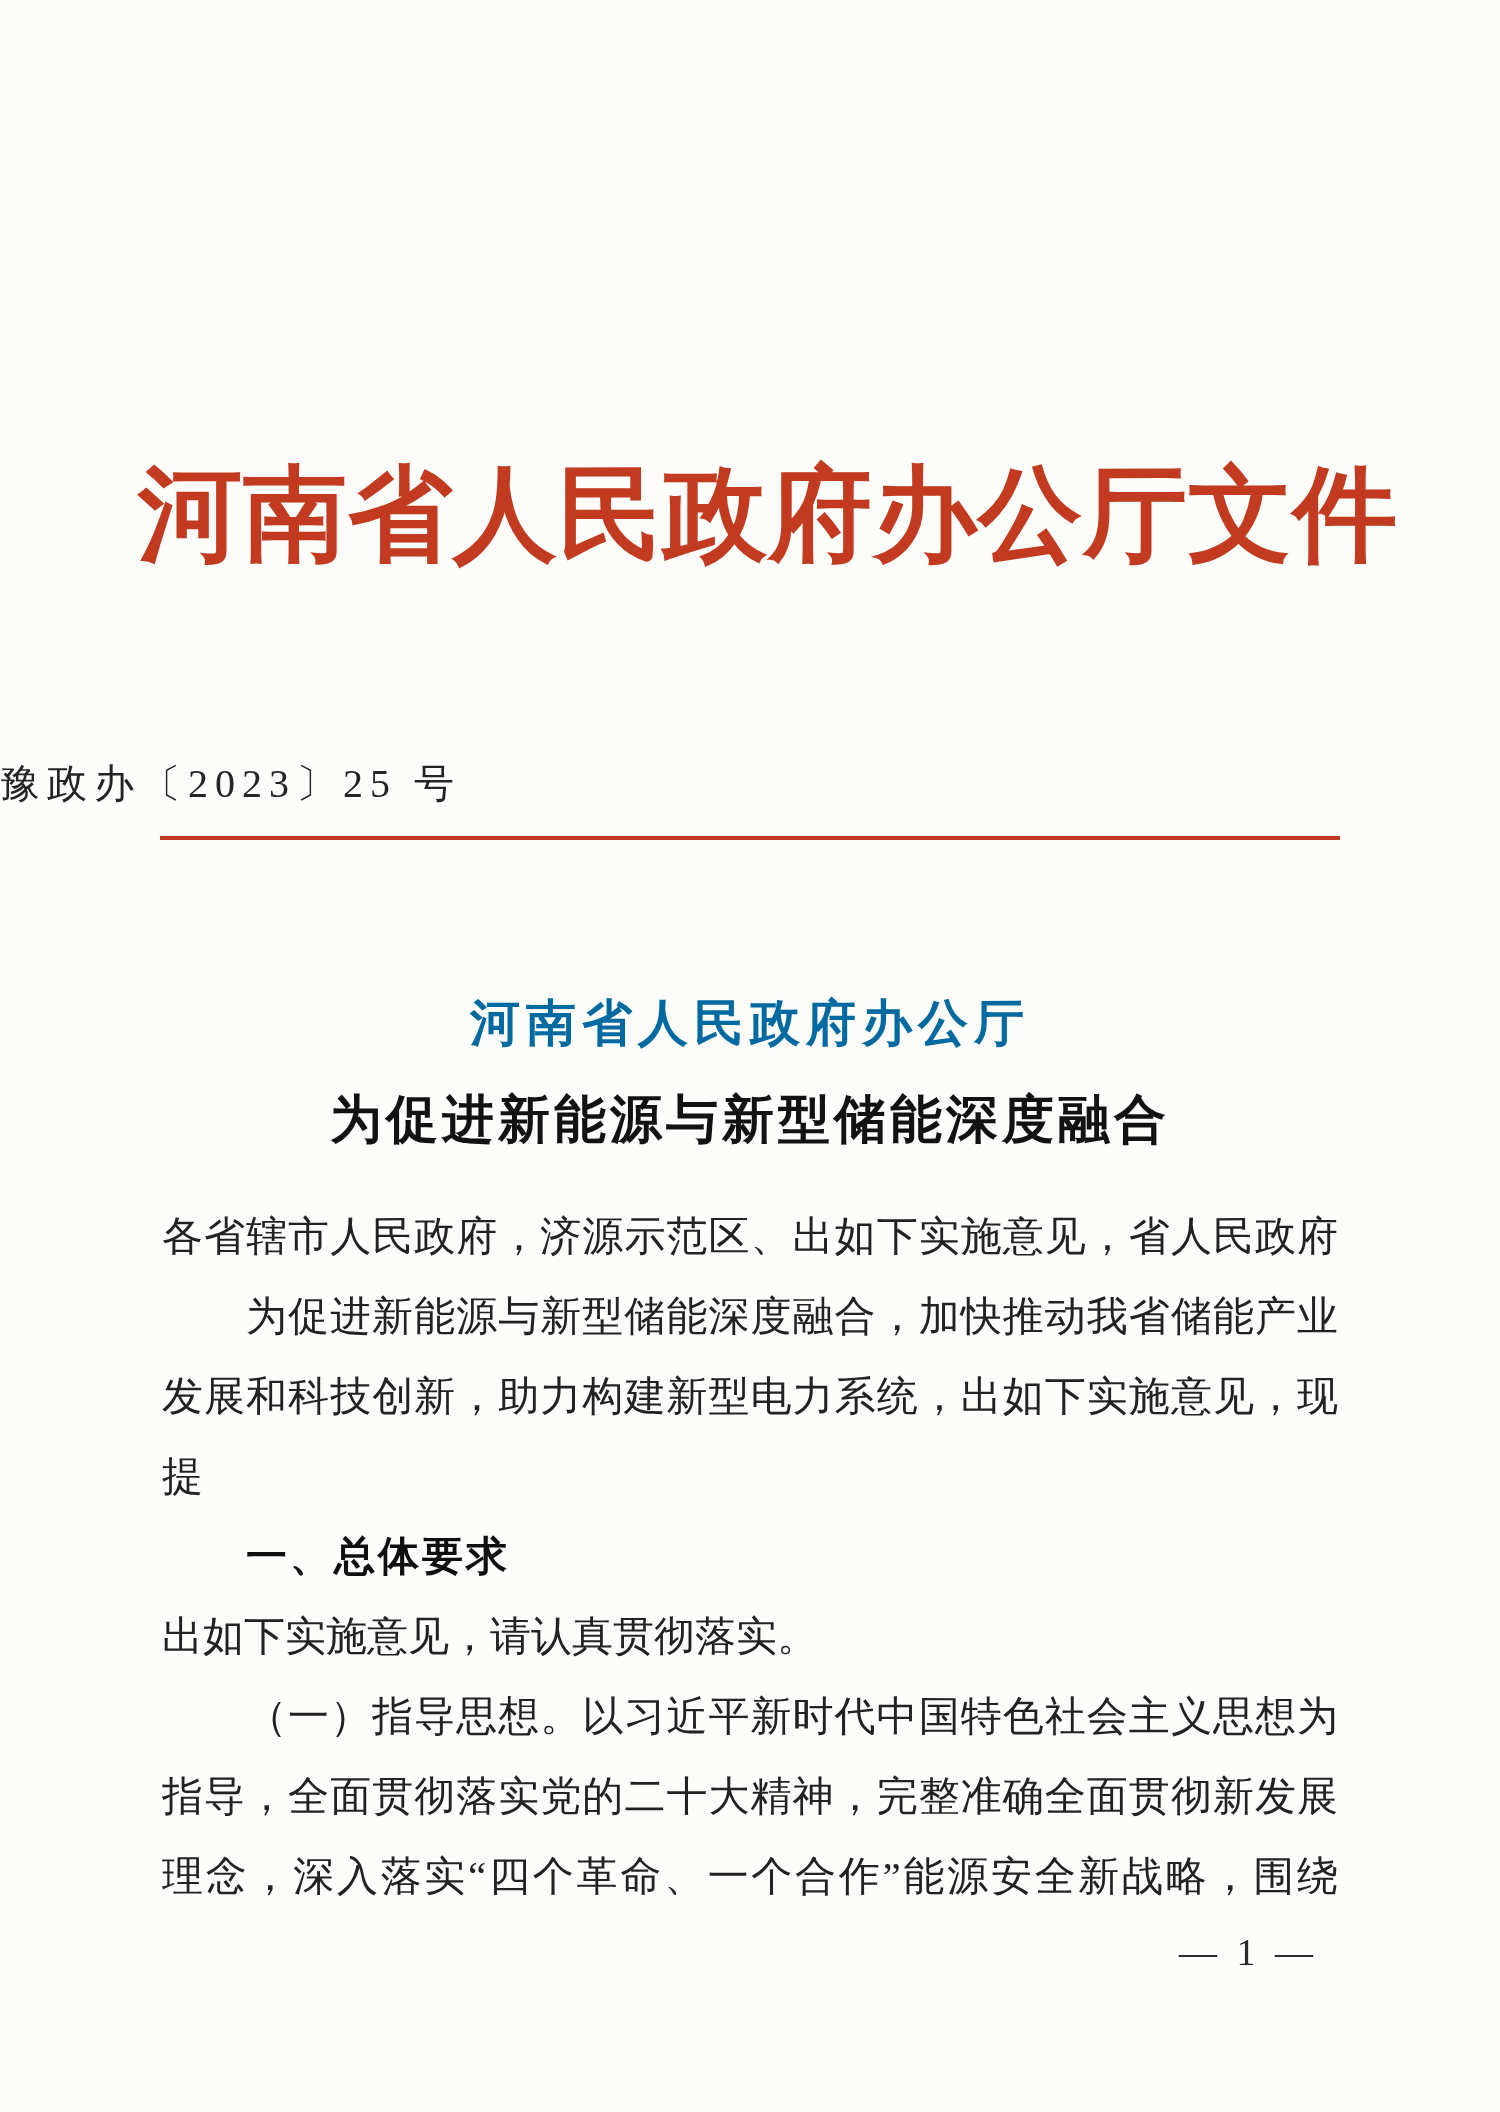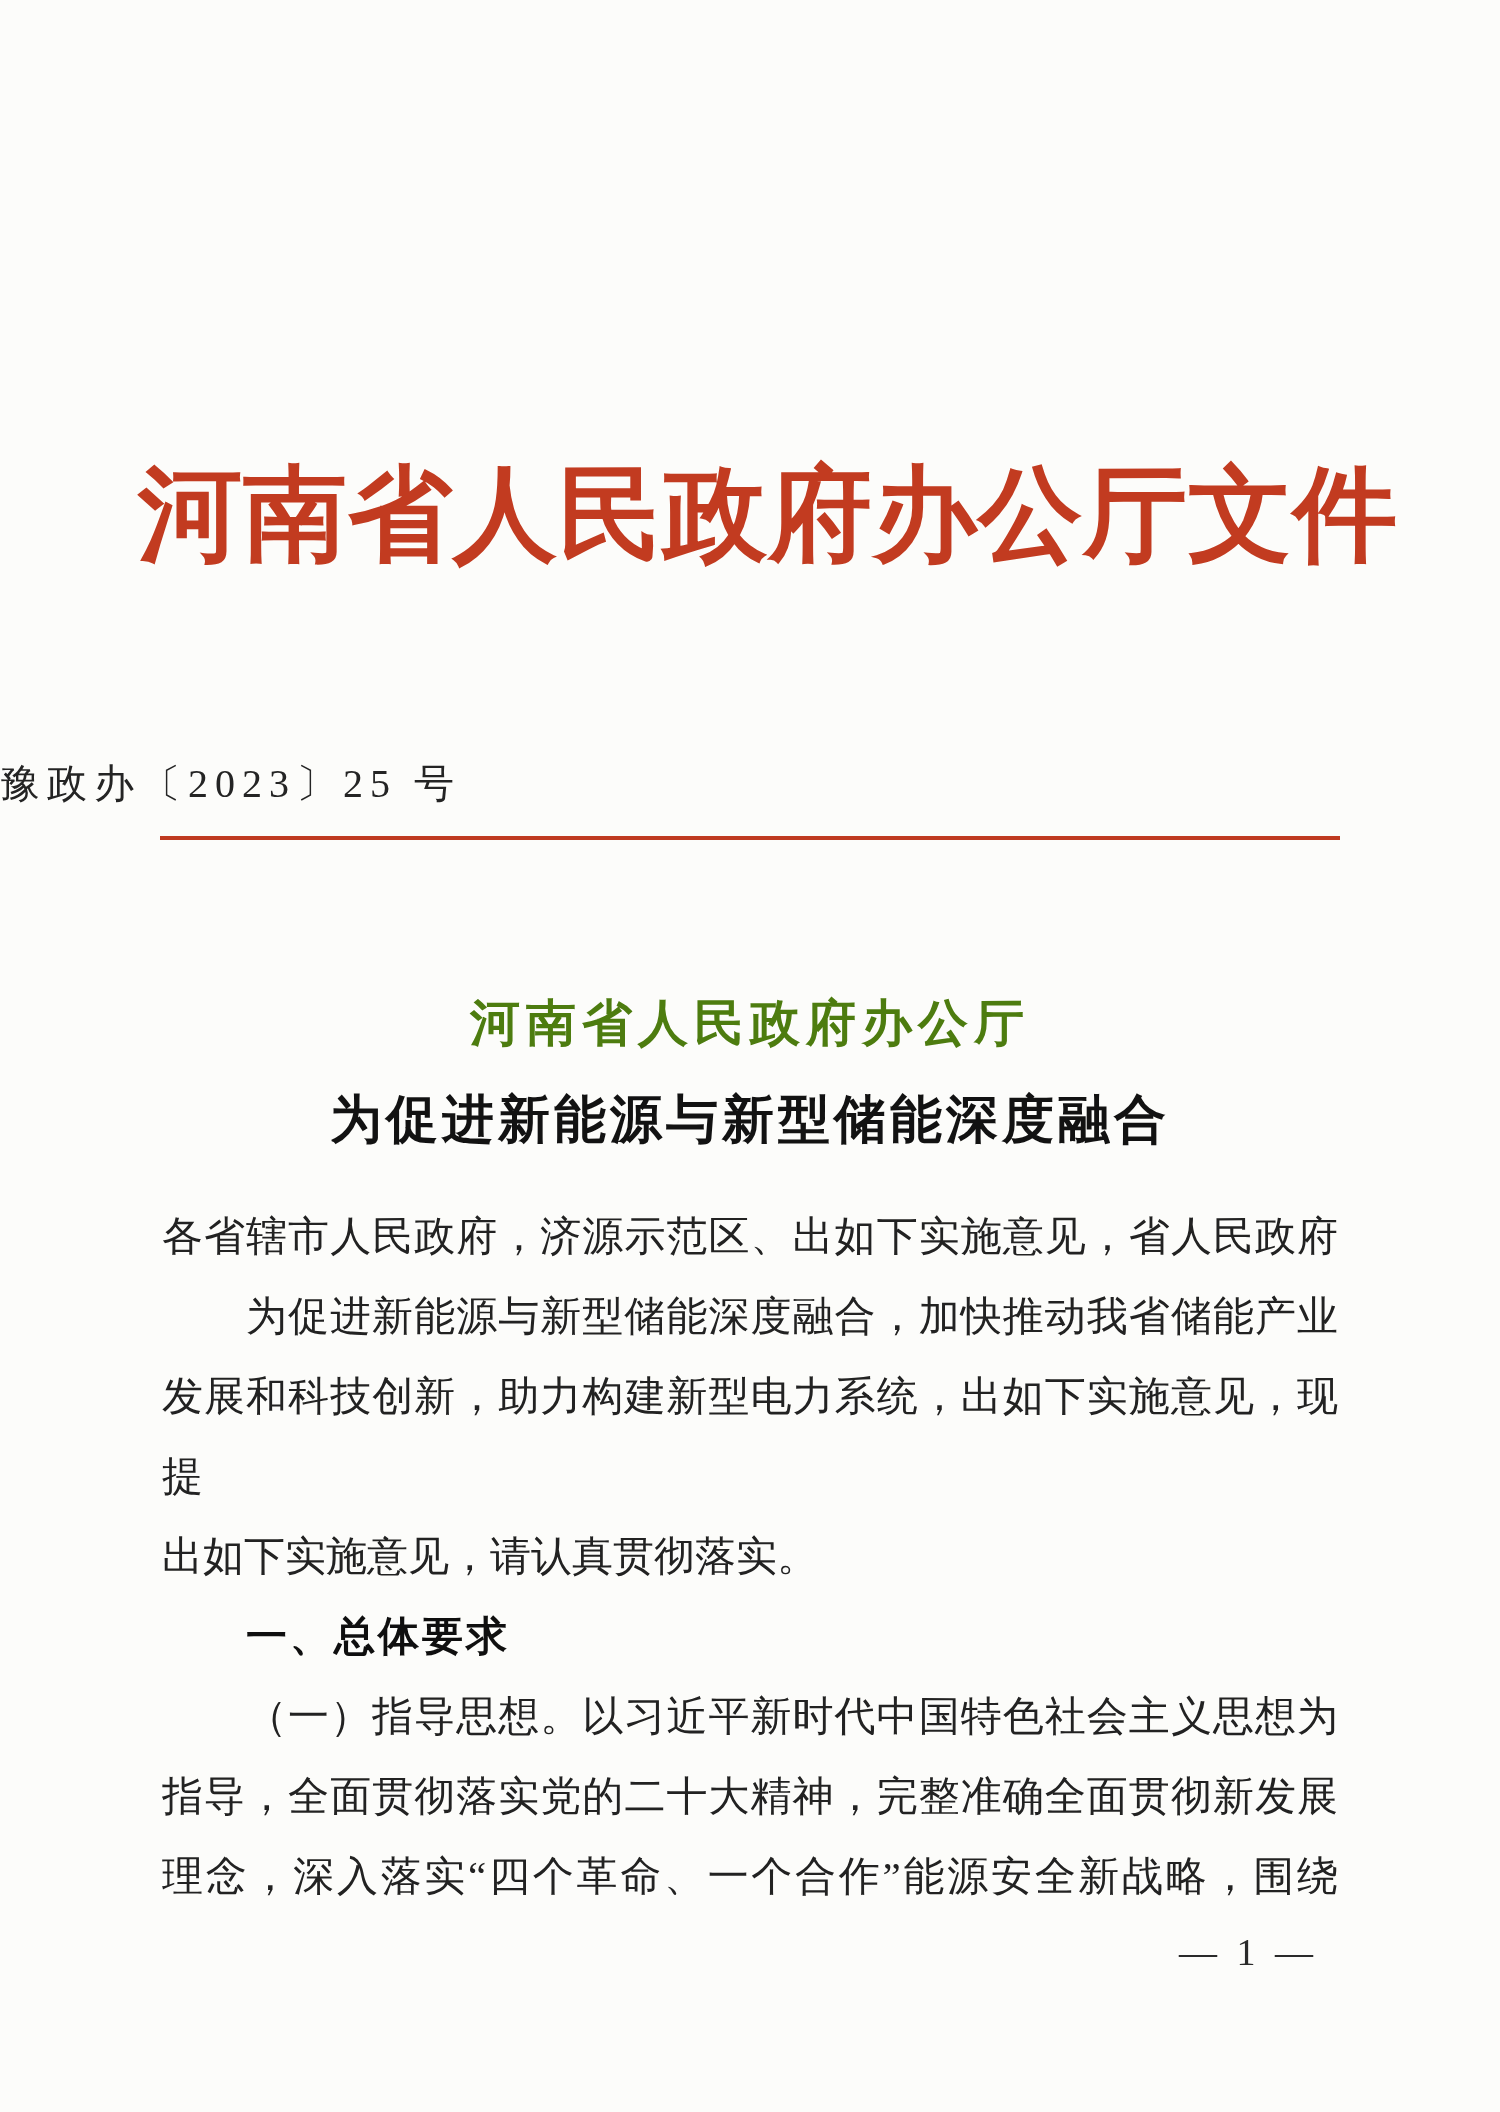--- a/index.html
+++ b/index.html
@@ -46,21 +46,21 @@
     margin: 28px auto 0 auto;
   }
   
   .doc-title-1 {
     margin-top: 152px;
     text-align: center;
     font-size: 50px;
     line-height: 62px;
     font-weight: 700;
     letter-spacing: 6px;
-    color: #4d7c0f;
+    color: #0369a1;
   }
   .doc-title-2 {
     margin-top: 34px;
     text-align: center;
     font-size: 52px;
     line-height: 64px;
     font-weight: 700;
     letter-spacing: 4px;
     color: #121212;
   }
@@ -119,23 +119,23 @@
   <div class="doc-title-1">河南省人民政府办公厅</div>
 
   <div class="doc-title-2">为促进新能源与新型储能深度融合</div>
 
   <div class="body-block">
 
     <div class="line">各省辖市人民政府，济源示范区、出如下实施意见，省人民政府</div>
 
     <div class="line indent">为促进新能源与新型储能深度融合，加快推动我省储能产业</div>
     <div class="line">发展和科技创新，助力构建新型电力系统，出如下实施意见，现提</div>
+    <div class="line section-heading">一、总体要求</div>
+
     <div class="line last">出如下实施意见，请认真贯彻落实。</div>
-
-    <div class="line section-heading">一、总体要求</div>
 
     <div class="line indent">（一）指导思想。以习近平新时代中国特色社会主义思想为</div>
     <div class="line">指导，全面贯彻落实党的二十大精神，完整准确全面贯彻新发展</div>
     <div class="line">理念，深入落实“四个革命、一个合作”能源安全新战略，围绕</div>
 
   </div>
 
   <div class="page-number">— 1 —</div>
 
 </div>

